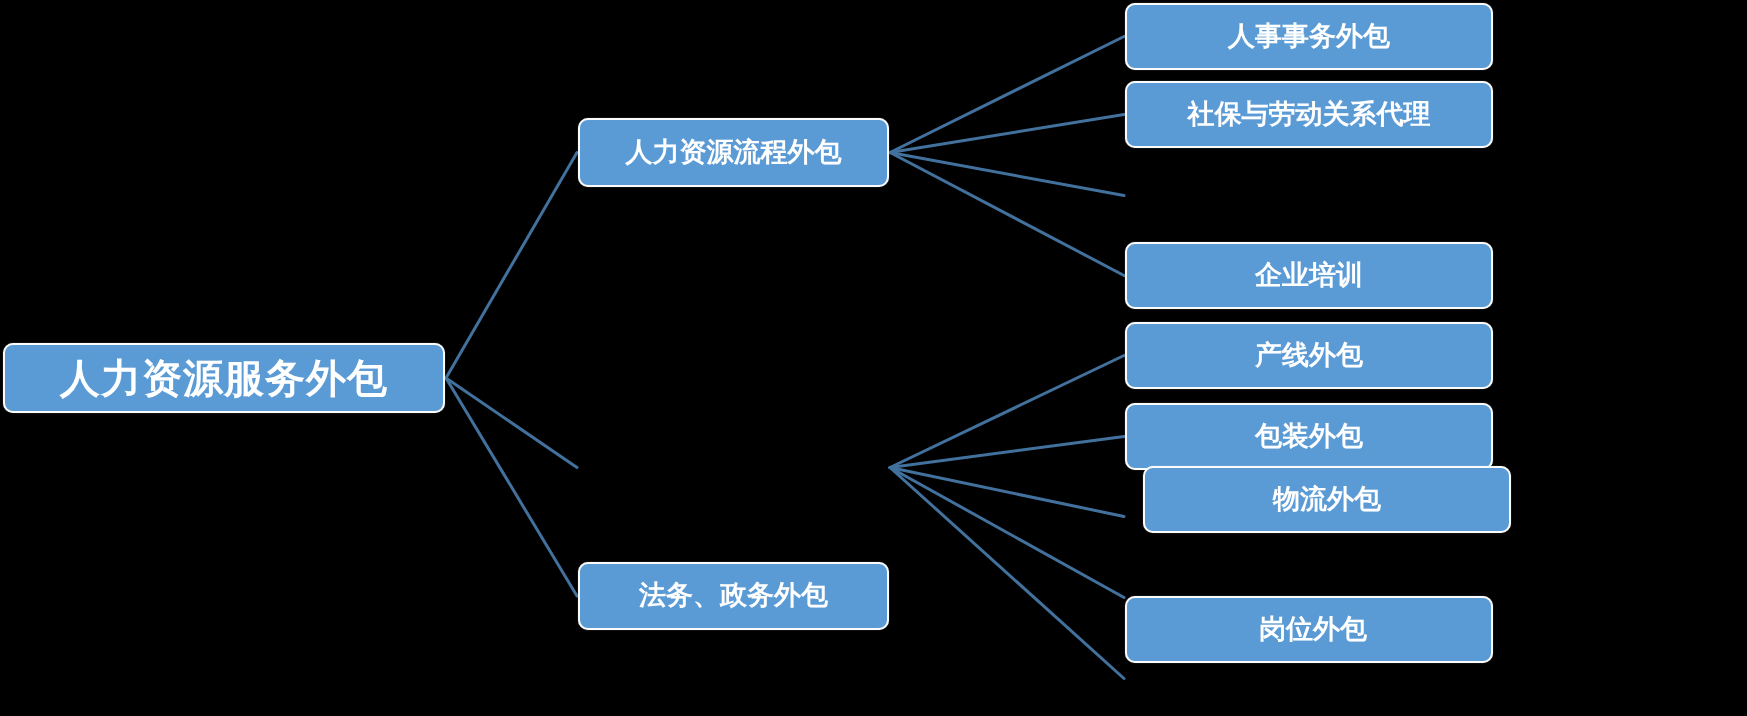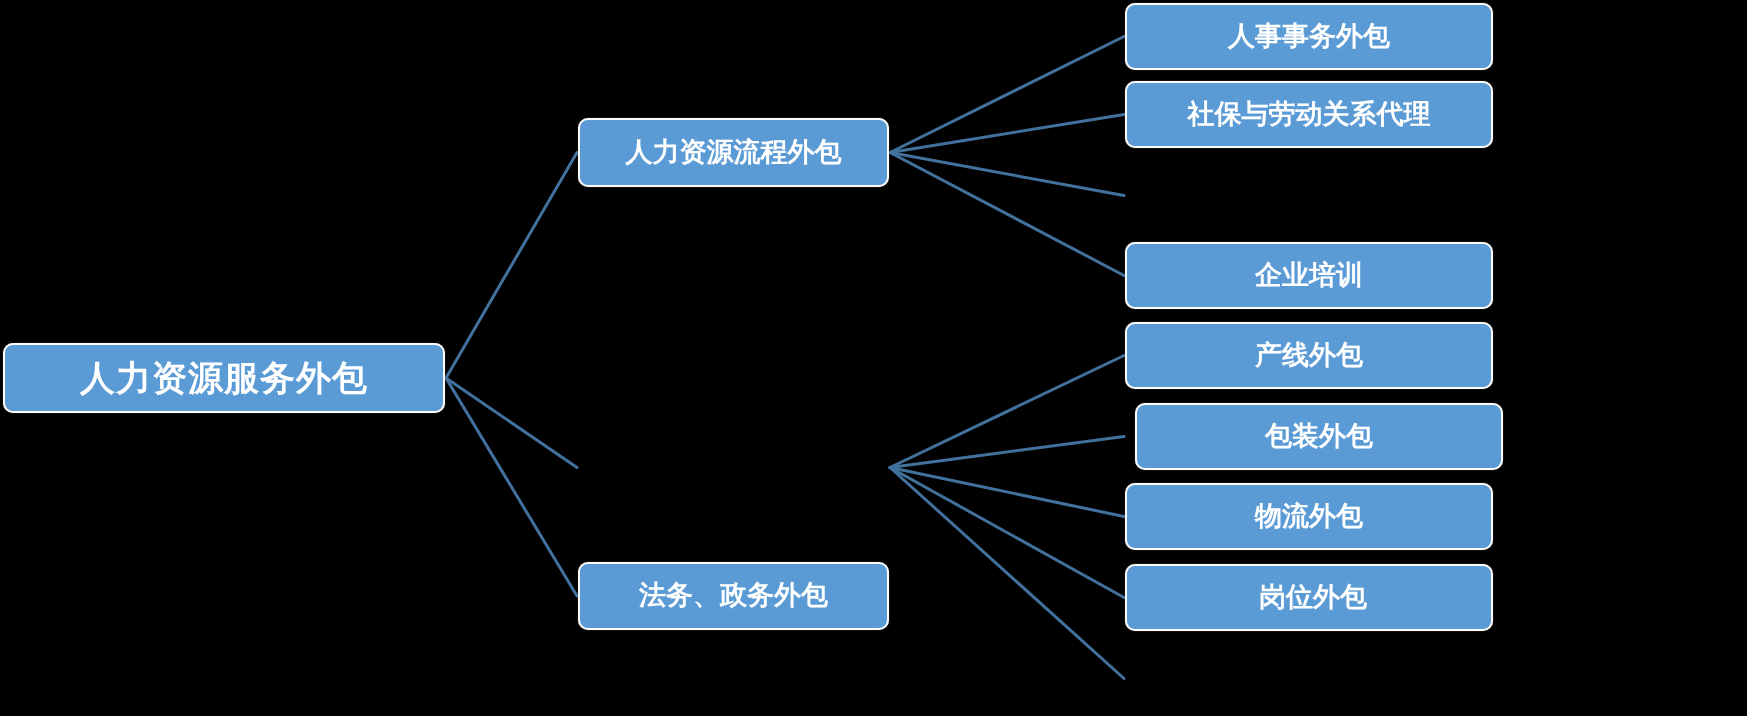--- a/index.html
+++ b/index.html
@@ -35,21 +35,21 @@
     text-align: center;
     font-weight: bold;
     line-height: 1.1;
     box-shadow: 0 0 1px rgba(255,255,255,0.6);
   }
   .node-root {
     left: 3px;
     top: 343px;
     width: 442px;
     height: 70px;
-    font-size: 35px;
+    font-size: 40px;
     letter-spacing: 1px;
   }
   .node-branch {
     left: 578px;
     width: 311px;
     height: 69px;
     font-size: 27px;
   }
   .node-branch-0 { top: 118px; }
   .node-branch-1 { top: 433px; }
@@ -58,23 +58,23 @@
     left: 1125px;
     width: 368px;
     height: 67px;
     font-size: 27px;
   }
   .node-leaf-0 { top: 3px; }
   .node-leaf-1 { top: 81px; }
   .node-leaf-2 { top: 162px; }
   .node-leaf-3 { top: 242px; }
   .node-leaf-4 { top: 322px; }
-  .node-leaf-5 { top: 403px; margin-left: 10px; }
-  .node-leaf-6 { top: 483px; }
-  .node-leaf-7 { top: 564px; padding-left: 8px; }
+  .node-leaf-5 { top: 403px; }
+  .node-leaf-6 { top: 466px; margin-left: 18px; }
+  .node-leaf-7 { top: 596px; padding-left: 8px; }
   .node-leaf-8 { top: 645px; }
 </style>
 </head>
 <body>
 
 <div id="diagram">
 
   <svg id="edges" xmlns="http://www.w3.org/2000/svg">
       <line x1="446" y1="378" x2="577" y2="152.5" stroke="#41719C" stroke-width="3" stroke-linecap="round"></line>
       <line x1="890" y1="152.5" x2="1124" y2="36.5" stroke="#41719C" stroke-width="3" stroke-linecap="round"></line>

